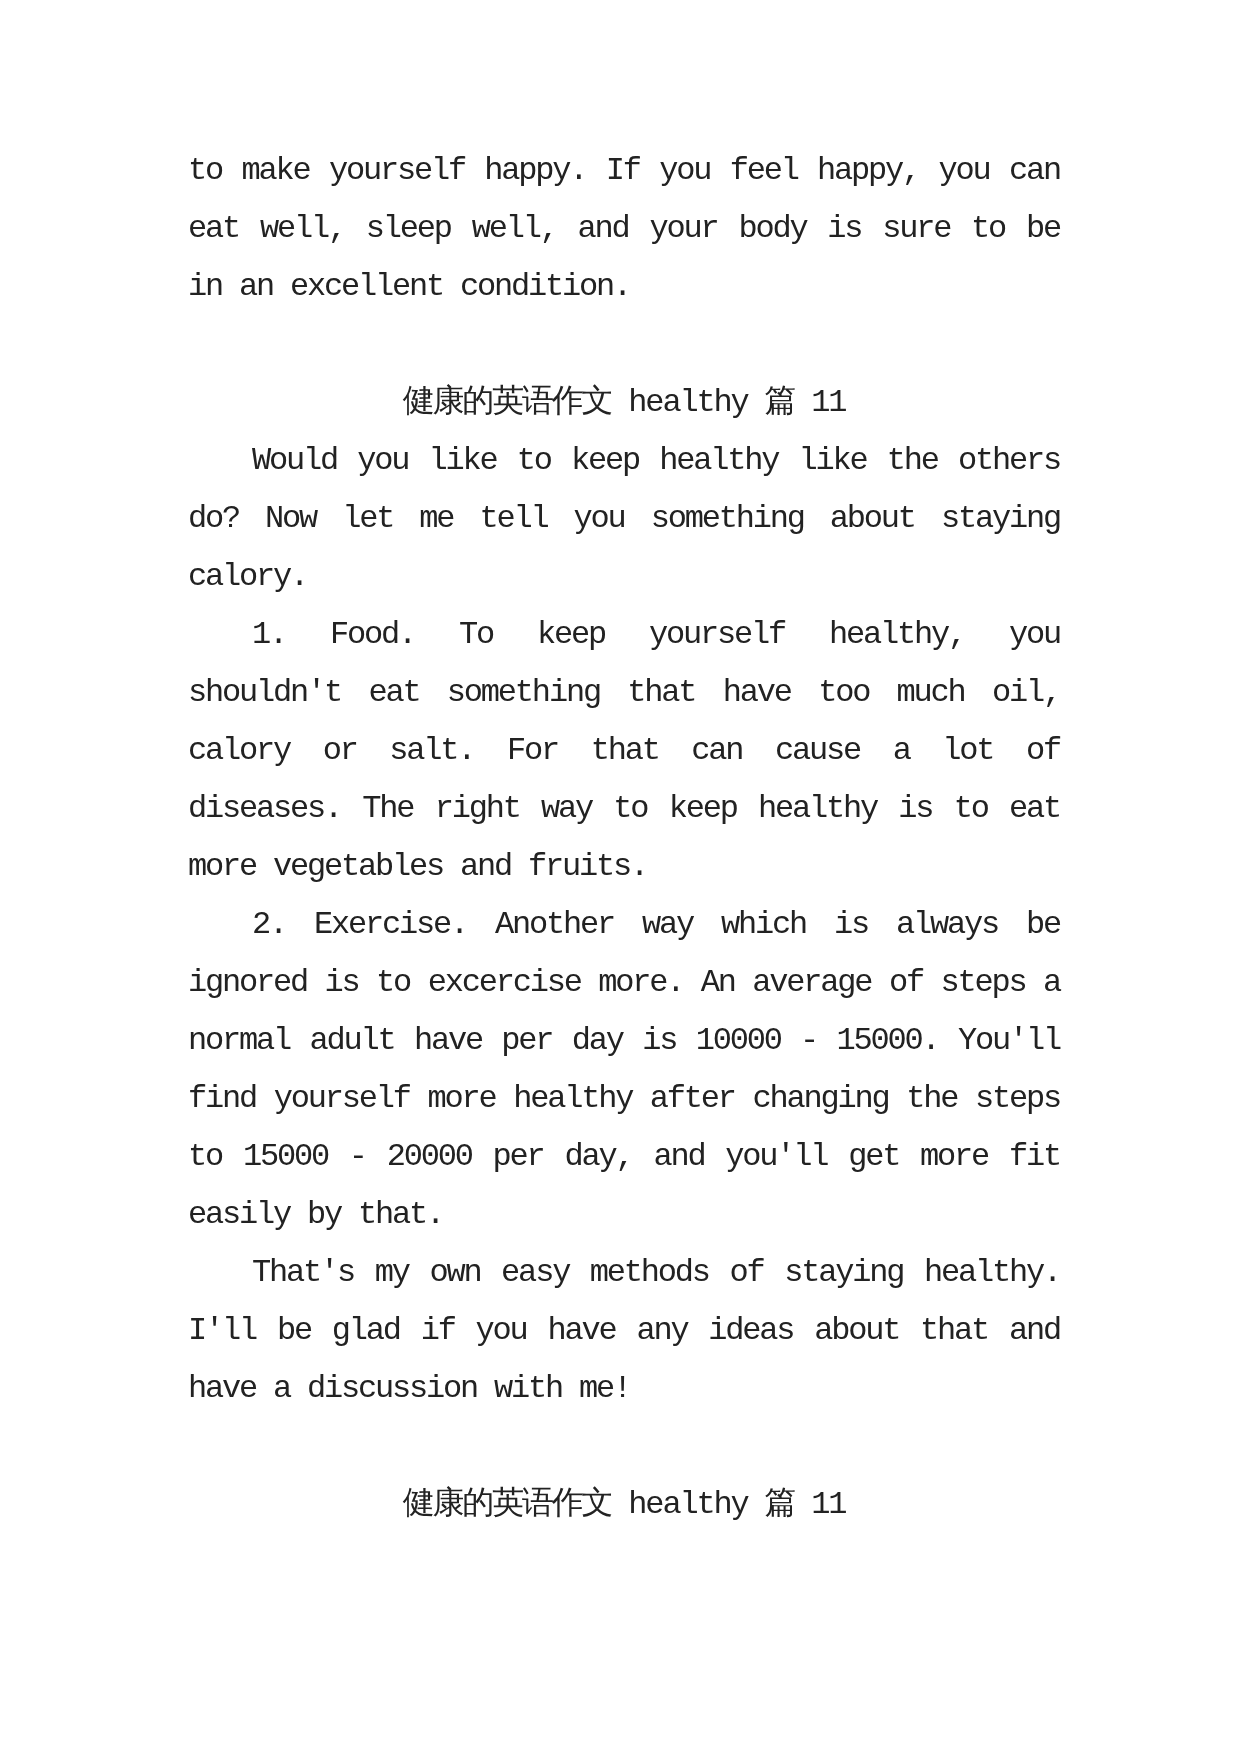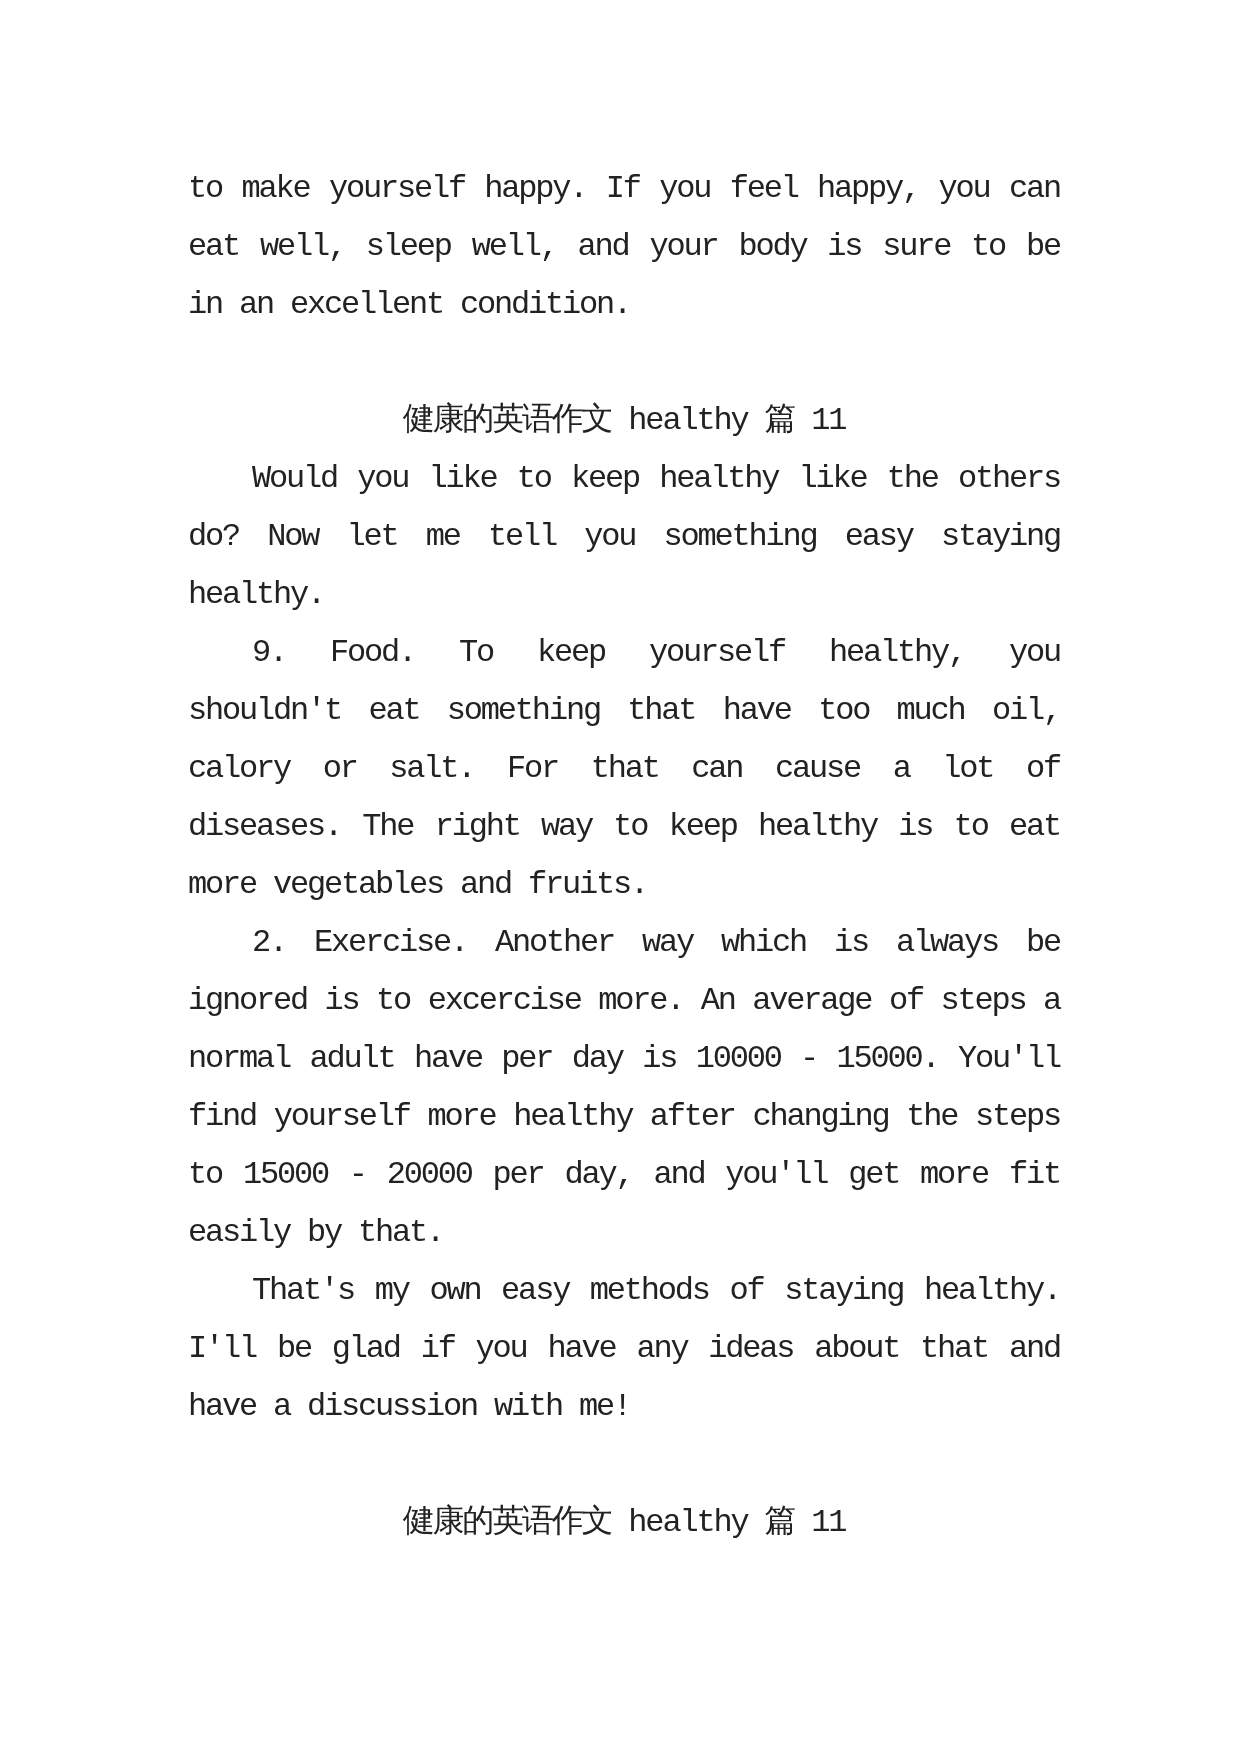--- a/index.html
+++ b/index.html
@@ -7,21 +7,21 @@
     width: 1241px;
     height: 1754px;
     background: #ffffff;
     position: relative;
     overflow: hidden;
     font-family: "Liberation Mono", monospace;
   }
   .doc {
     position: absolute;
     left: 188px;
-    top: 160px;
+    top: 142px;
     width: 872px;
     color: #222222;
   }
   .para, .heading {
     margin: 0;
     font-family: "Liberation Mono", monospace;
     font-size: 32px;
     line-height: 58px;
     letter-spacing: -2.2px;
     color: #222222;
@@ -37,22 +37,22 @@
   }
 </style>
 </head>
 <body>
 
 <main class="doc">
   <p class="para">to make yourself happy. If you feel happy, you can eat well, sleep well, and your body is sure to be in an excellent condition.</p>
 
   <p class="heading">健康的英语作文 healthy 篇 11</p>
 
-  <p class="para indent">Would you like to keep healthy like the others do? Now let me tell you something easy staying healthy.</p>
+  <p class="para indent">Would you like to keep healthy like the others do? Now let me tell you something about staying calory.</p>
 
-  <p class="para indent">9. Food. To keep yourself healthy, you shouldn't eat something that have too much oil, calory or salt. For that can cause a lot of diseases. The right way to keep healthy is to eat more vegetables and fruits.</p>
+  <p class="para indent">1. Food. To keep yourself healthy, you shouldn't eat something that have too much oil, calory or salt. For that can cause a lot of diseases. The right way to keep healthy is to eat more vegetables and fruits.</p>
 
   <p class="para indent">2. Exercise. Another way which is always be ignored is to excercise more. An average of steps a normal adult have per day is 10000 - 15000. You'll find yourself more healthy after changing the steps to 15000 - 20000 per day, and you'll get more fit easily by that.</p>
 
   <p class="para indent">That's my own easy methods of staying healthy. I'll be glad if you have any ideas about that and have a discussion with me!</p>
 
   <p class="heading">健康的英语作文 healthy 篇 11</p>
 </main>
 
 </body></html>

